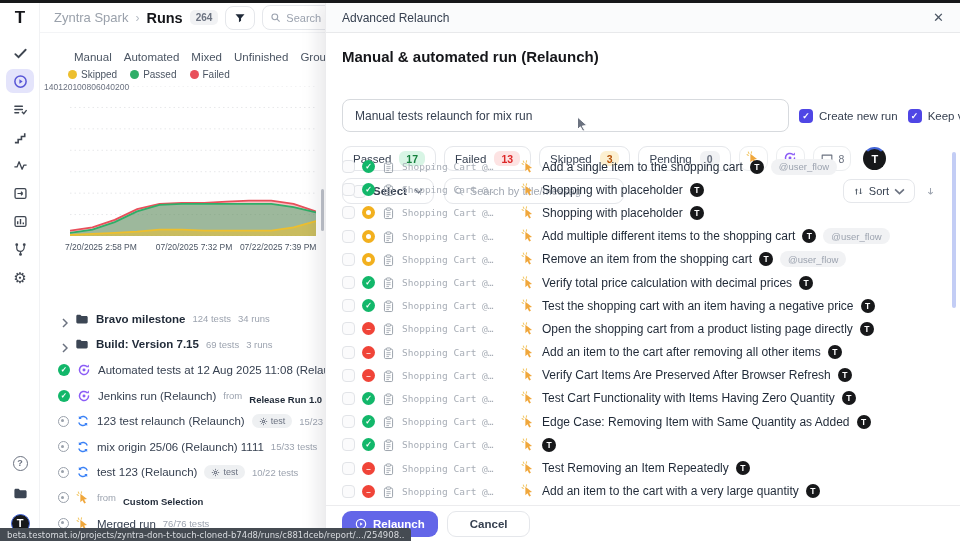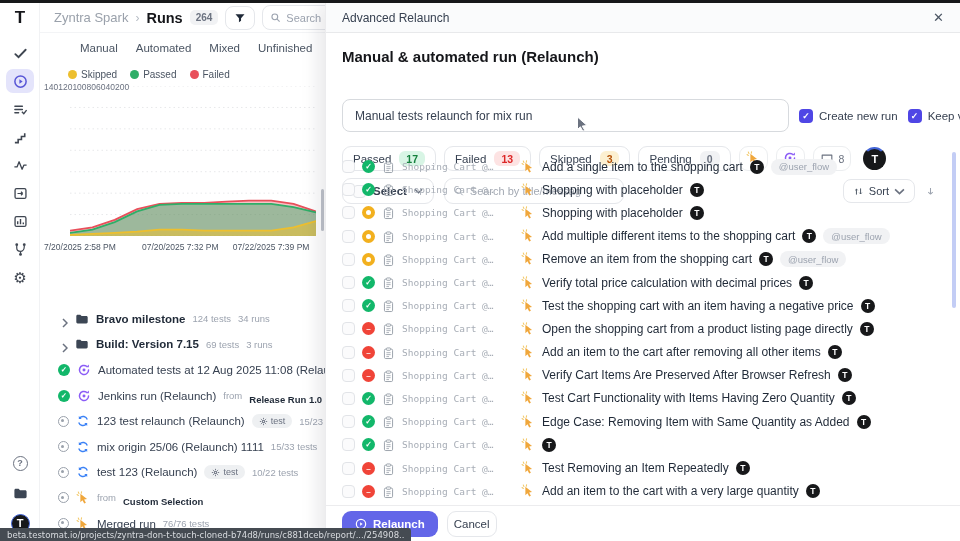--- a/index.html
+++ b/index.html
@@ -26,33 +26,33 @@
   .crumb-project { font-size:13px; color:#9aa1ab; white-space:nowrap; }
   .crumb-sep { font-size:12px; color:#b6bcc4; }
   .crumb-section { font-size:14.5px; font-weight:bold; color:#15161a; }
   .count-badge { background:#f1f2f4; color:#6b7280; font-size:10px; font-weight:bold; padding:2px 6px; border-radius:5px; }
   .filter-btn { width:30px; height:24px; border:1px solid #e5e7eb; border-radius:8px; display:flex; align-items:center; justify-content:center; color:#1f2937; background:#fff; cursor:pointer; flex:0 0 auto; }
   .filter-btn svg { width:12px; height:12px; }
   .hdr-search { display:flex; align-items:center; gap:5px; border:1px solid #e5e7eb; border-radius:8px; height:25px; padding:0 7px; min-width:96px; color:#9ca3af; }
   .hdr-search svg { width:11px; height:11px; flex:0 0 auto; }
   .hdr-search .stext { font-size:11px; white-space:nowrap; overflow:hidden; }
   .hdr-search .x { font-size:10px; color:#374151; margin-left:auto; cursor:pointer; }
-  .tabs-row { height:30px; display:flex; align-items:center; gap:18px; padding-left:20px; }
+  .tabs-row { height:30px; display:flex; align-items:flex-end; gap:12px; padding-left:20px; }
   .tabs-row .selicon { color:#6b7280; width:13px; height:13px; margin-right:2px; cursor:pointer; }
   .tab { font-size:11.5px; color:#4b5563; cursor:pointer; white-space:nowrap; }
 
   
   .chart-wrap { position:absolute; top:66px; left:4px; width:284px; }
   .legend { display:flex; gap:13px; padding-left:24px; margin-bottom:6px; }
   .lg { display:flex; align-items:center; gap:4px; font-size:10px; color:#4b5563; }
   .lg i { width:9px; height:9px; border-radius:50%; display:inline-block; }
   .plot-row { display:flex; }
   .yaxis { width:26px; height:150px; display:flex; justify-content:space-between; text-align:right; font-size:8.5px; color:#6b7280; padding-right:5px; }
   .yaxis div { transform:translateY(-4px); height:8px; }
-  .xaxis { position:relative; height:14px; margin-top:6px; font-size:8.5px; color:#4b5563; }
+  .xaxis { position:relative; height:14px; margin-top:6px; font-size:8.5px; color:#4b5563;margin-left:21px; }
   .xaxis span { position:absolute; top:0; white-space:nowrap; }
   .lscroll { position:absolute; left:281px; top:186px; width:3px; height:42px; background:#9ca3af; opacity:.65; border-radius:2px; }
 
   
   .tree { position:absolute; top:303px; left:0; width:292px; }
   .trow { height:25.6px; display:flex; align-items:center; gap:7px; padding-left:18px; cursor:pointer; white-space:nowrap; overflow:hidden;text-align:right; }
   .chevr { width:10px; height:10px; color:#6b7280; flex:0 0 auto; }
   .ticon { width:14px; height:14px; flex:0 0 auto; display:flex; align-items:center; justify-content:center; }
   .ticon svg { width:14px; height:14px; }
   .ttitle { font-size:11.5px; color:#1f2937; font-weight:600; }
@@ -111,21 +111,21 @@
   .clipic { width:13px; height:13px; color:#9aa1ab; flex:0 0 auto; }
   .tpath { font-family:"DejaVu Sans Mono", monospace; font-size:9.5px; color:#a7adb6; width:112px; flex:0 0 auto; overflow:hidden; }
   .mic { width:14px; height:14px; flex:0 0 auto; }
   .test-title { font-size:12px; color:#1f2937; font-weight:500; }
   .tbadge-t { width:14px; height:14px; border-radius:50%; background:#17181a; color:#fff; font-size:8.5px; font-weight:bold; display:inline-flex; align-items:center; justify-content:center; flex:0 0 auto; }
   .uflow { background:#f1f2f4; color:#9ca3af; font-size:9.5px; padding:2.5px 8px; border-radius:9px; flex:0 0 auto; }
 
   .panel-footer { position:absolute; left:0; right:0; bottom:0; height:36px; border-top:1px solid #ececee; display:flex; align-items:center; gap:9px; padding:0 16px; background:#fff; }
   .btn-primary { display:flex; align-items:center; gap:6px; background:#6366e8; color:#fff; border:none; border-radius:9px; height:26px; padding:0 13px; font-size:11.5px; font-weight:600; cursor:pointer; font-family:"Liberation Sans",sans-serif; }
   .btn-primary svg { width:12px; height:12px; }
-  .btn-ghost { background:#fff; color:#374151; border:1px solid #e5e7eb; border-radius:9px; height:26px; padding:0 6px; font-size:11.5px; font-weight:400; cursor:pointer; font-family:"Liberation Sans",sans-serif; }
+  .btn-ghost { background:#fff; color:#374151; border:1px solid #e5e7eb; border-radius:9px; height:26px; padding:0 22px; font-size:11.5px; font-weight:700; cursor:pointer; font-family:"Liberation Sans",sans-serif; }
 
   .rscroll { position:absolute; right:4px; top:149px; width:4px; height:156px; background:#c3cdf5; border-radius:2px; z-index:30; }
   .cursor-ptr { position:absolute; left:576px; top:116px; z-index:40; }
 </style>
 </head>
 <body>
 
 <div class="screen">
   <div class="topbar"></div>
 

